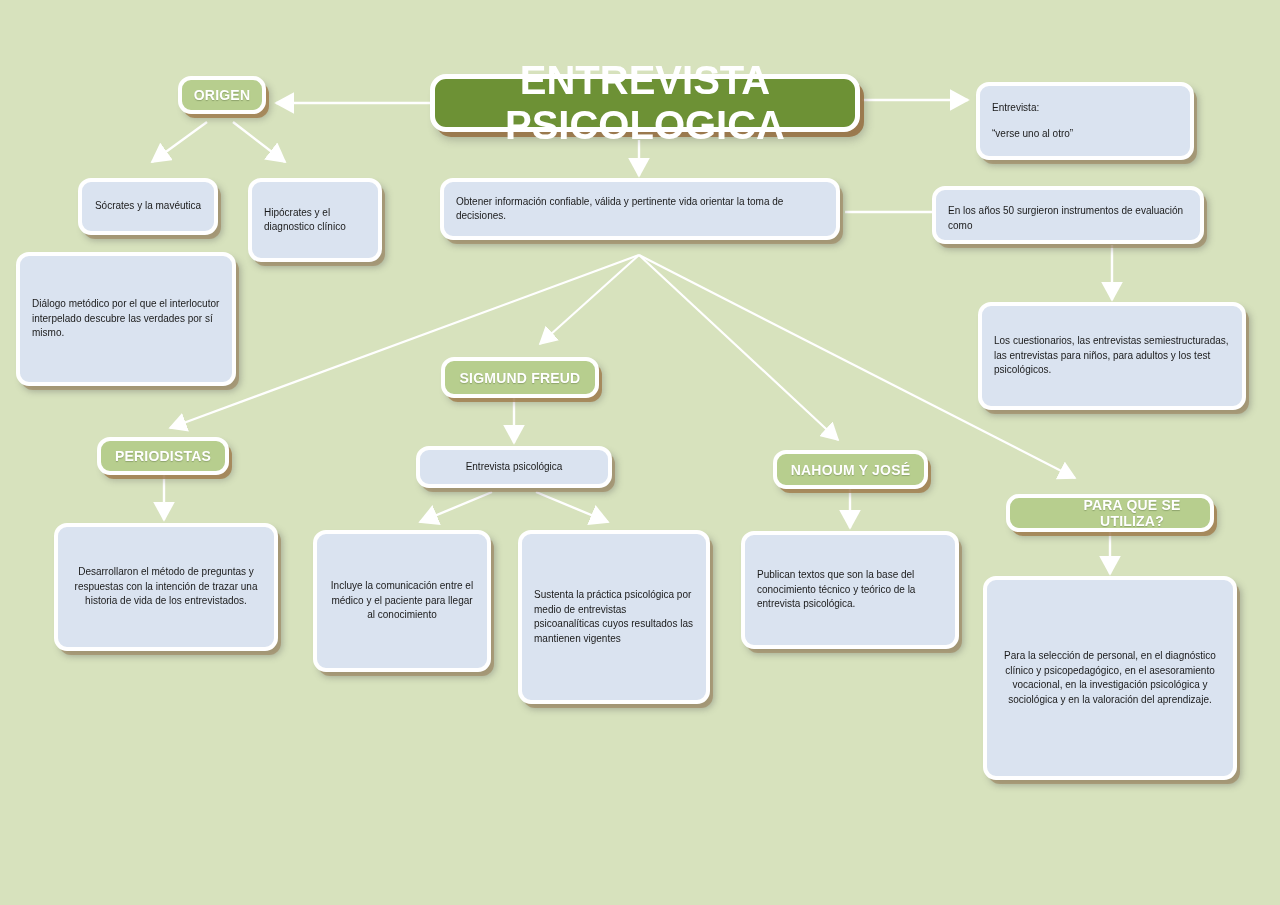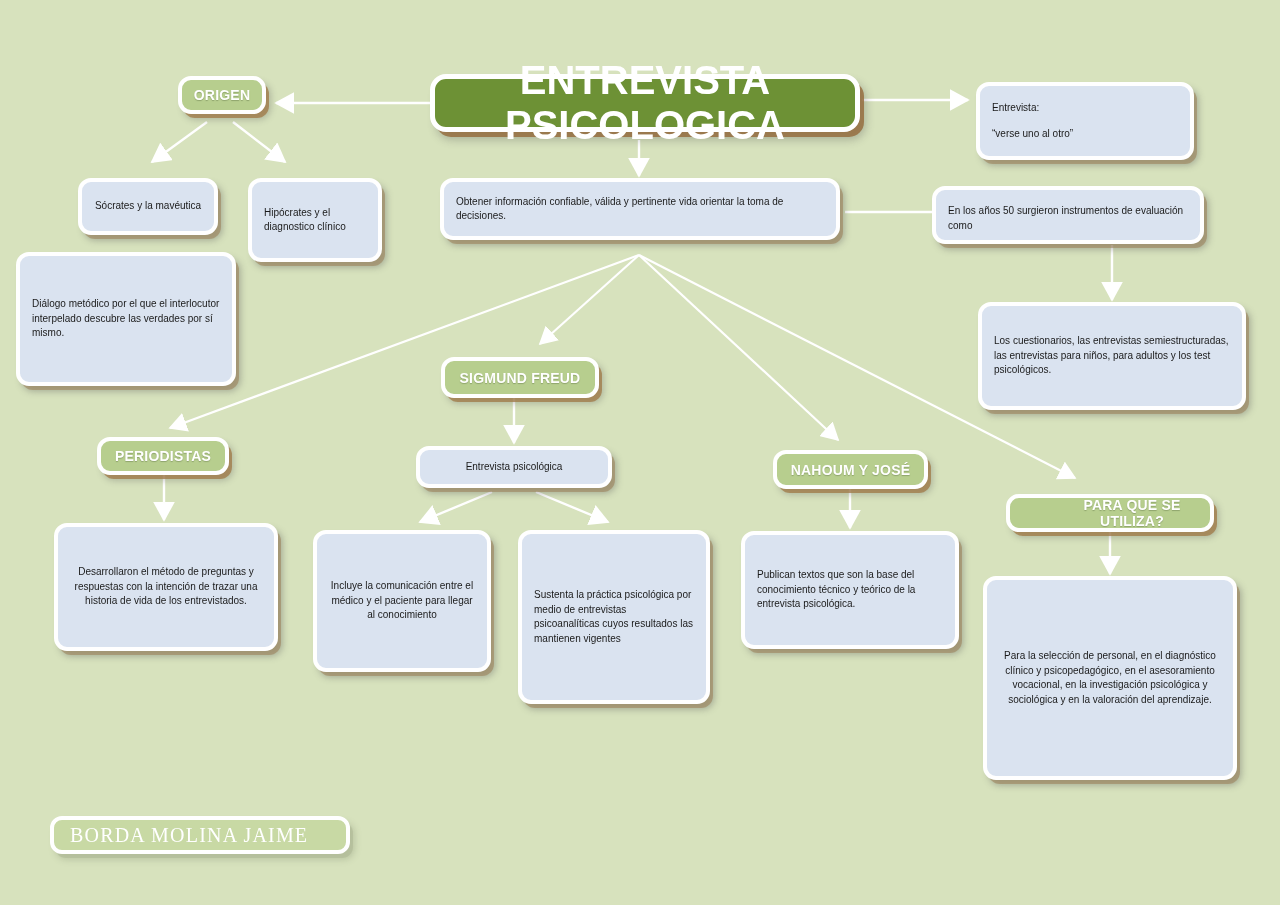--- a/index.html
+++ b/index.html
@@ -209,17 +209,14 @@
   </div>
 
   <div class="node green" style="left:1006px; top:494px; width:208px; height:38px;padding-left:44px;">
     <span class="green-inner">PARA QUE SE UTILIZA?</span>
   </div>
 
   <div class="node blue" style="left:983px; top:576px; width:254px; height:204px;">
     <span class="blue-inner txt-center">Para la selección de personal, en el diagnóstico clínico y psicopedagógico, en el asesoramiento vocacional, en la investigación psicológica y sociológica y en la valoración del aprendizaje.</span>
   </div>
 
-  <div class="node author" style="left:50px; top:816px; width:300px; height:38px;">
-    <span class="author-inner">BORDA MOLINA JAIME</span>
-  </div>
 
 </div>
 
 </body></html>

